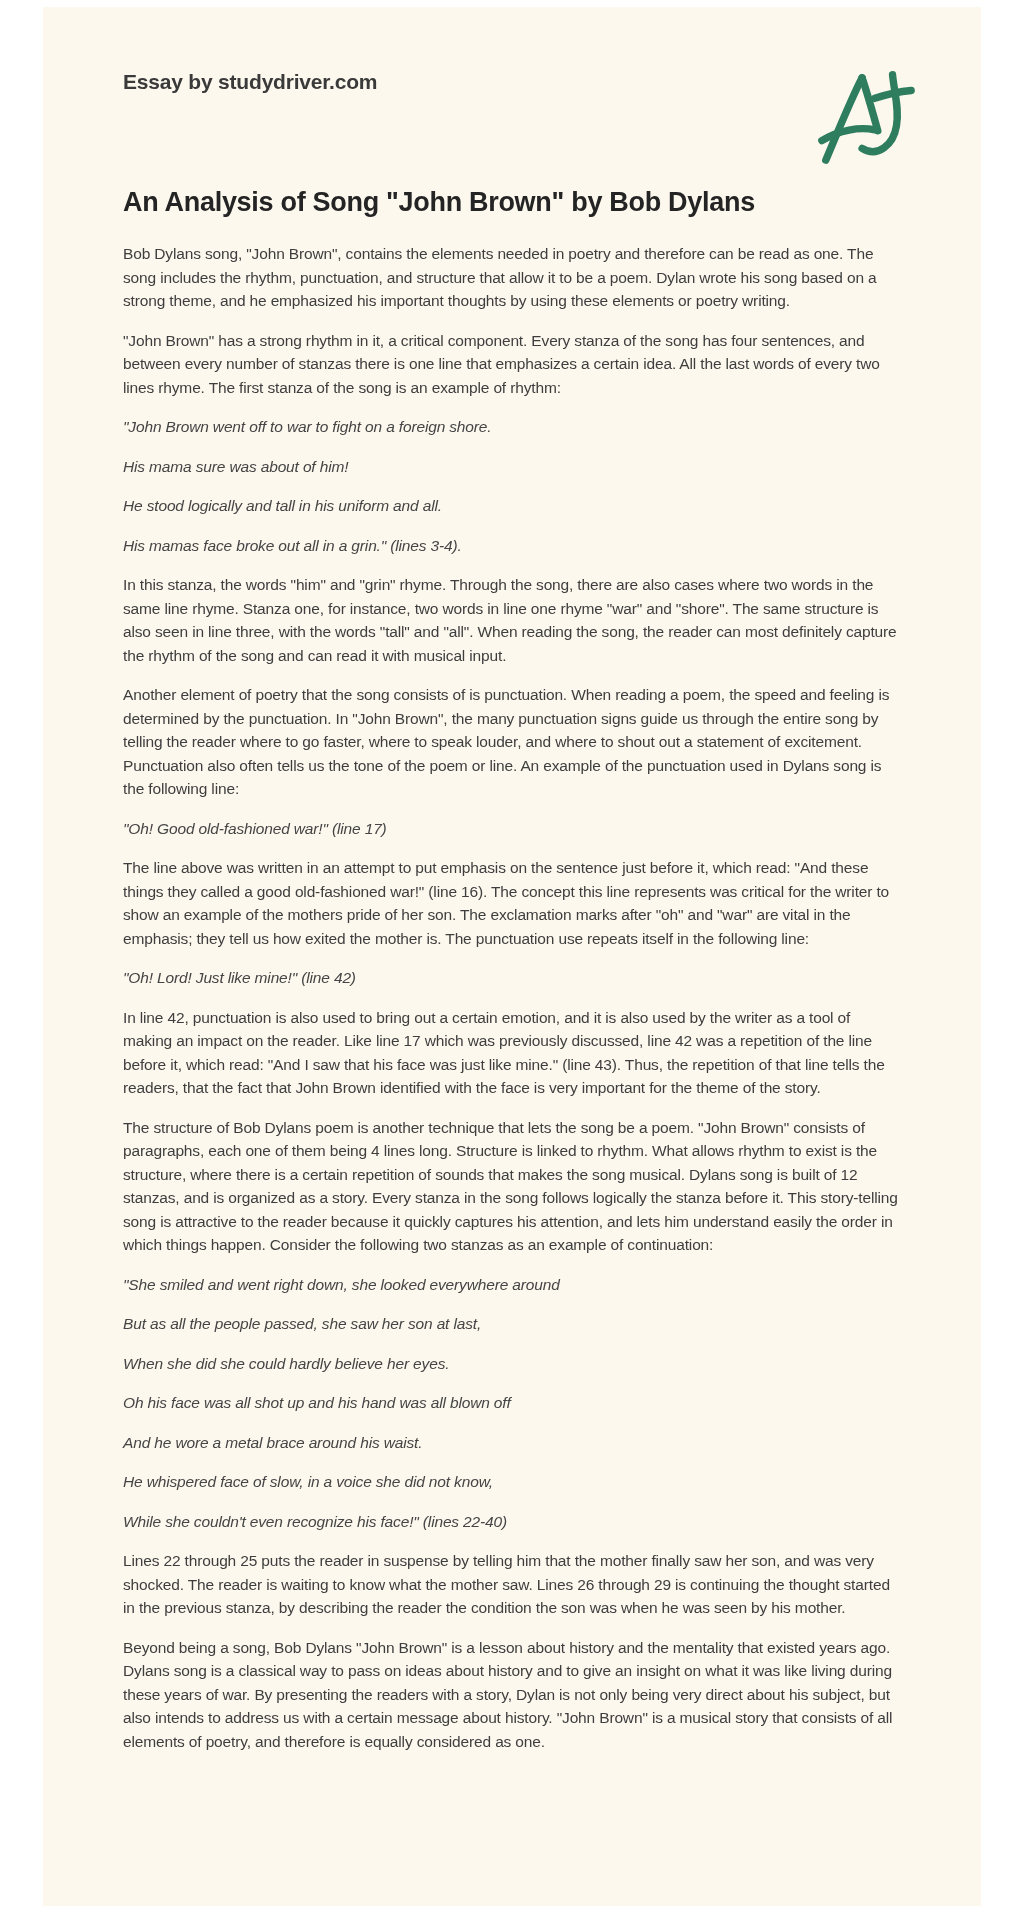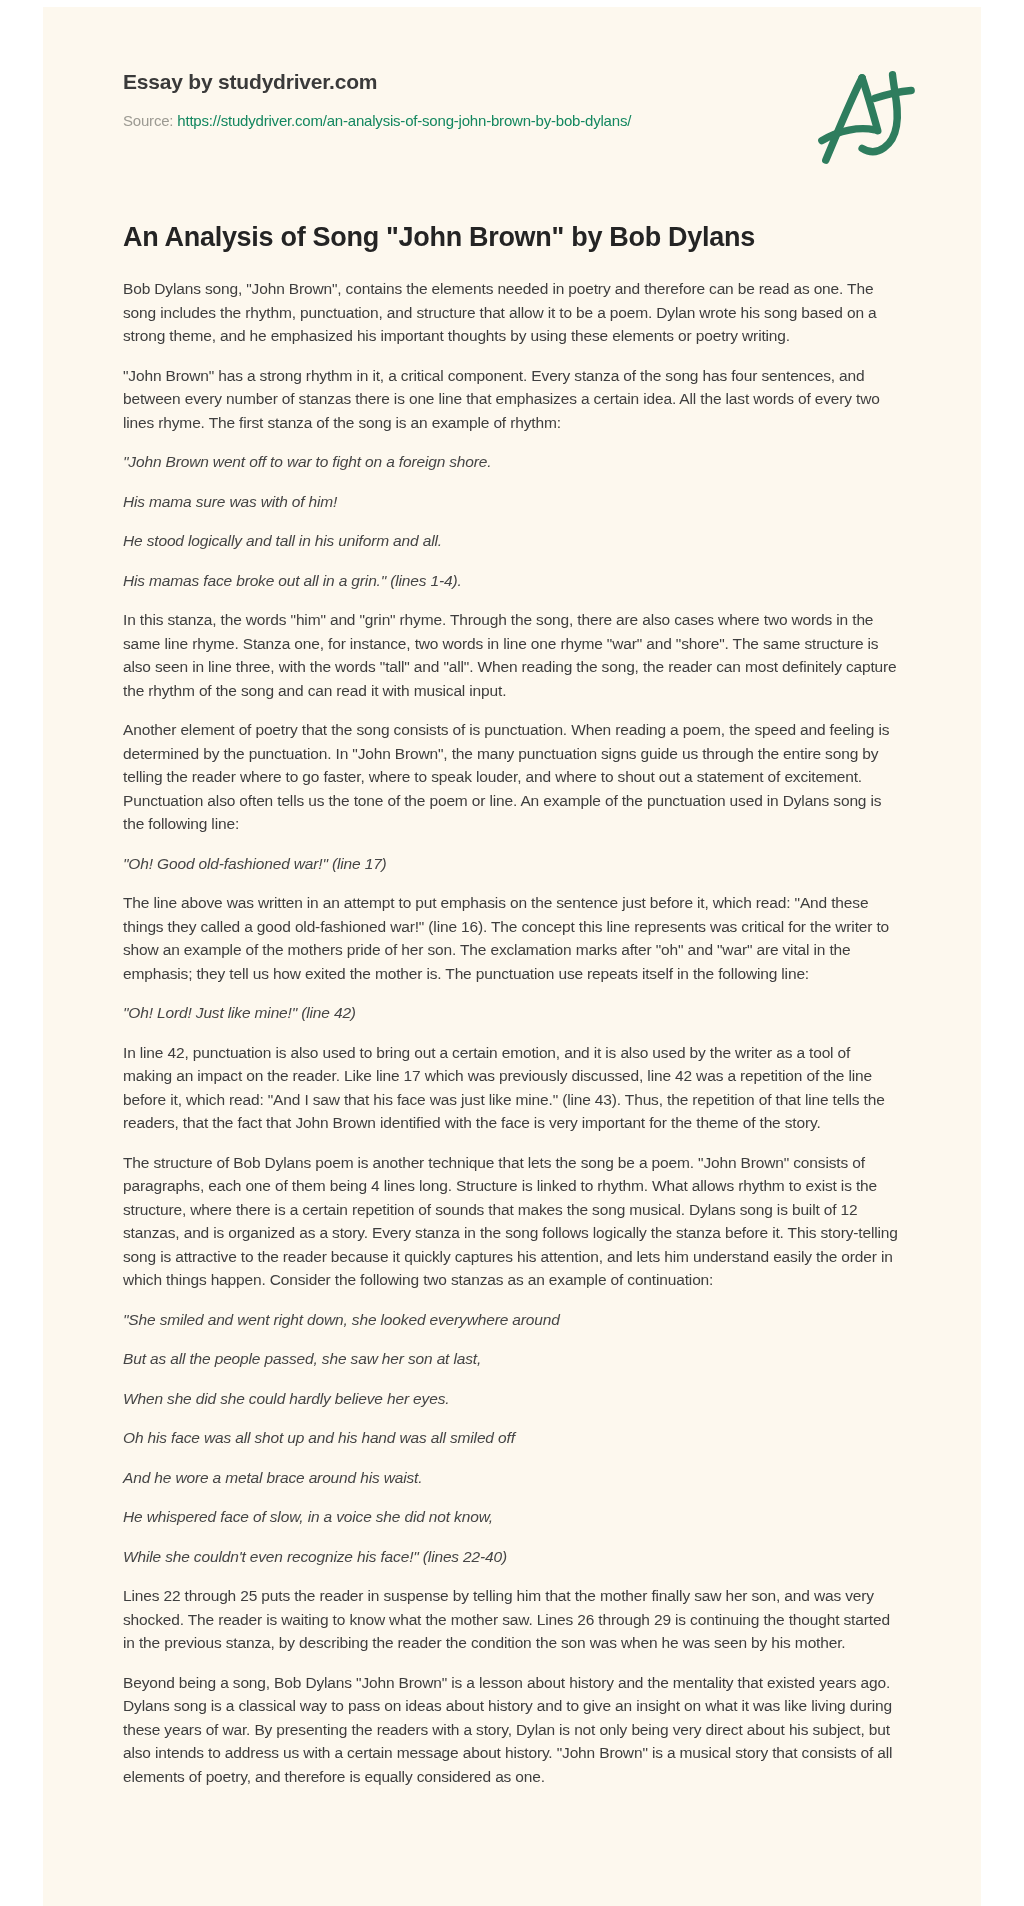--- a/index.html
+++ b/index.html
@@ -64,57 +64,53 @@
     font-style: italic;
     color: #454545;
   }
 </style>
 </head>
 <body>
 
 <div class="page">
   <header>
     <div class="byline">Essay by studydriver.com</div>
-    <div class="source-line">
-      <span class="source-label">Source:</span>
-      <a class="source-link" href="#">https://studydriver.com/an-analysis-of-song-john-brown-by-bob-dylans/</a>
-    </div>
     <div class="logo">
       <svg width="108" height="104" viewBox="0 0 110 104" fill="none" xmlns="http://www.w3.org/2000/svg">
         <g stroke="#2e7d5e" stroke-width="7.5" stroke-linecap="round" fill="none">
           <path d="M13 96 C 24 70, 39 33, 50 12"></path>
           <path d="M50 12 C 56 30, 61 48, 66 66"></path>
           <path d="M9 76 C 27 65, 47 62, 63 65"></path>
           <path d="M63 33 C 75 29, 88 26, 100 25"></path>
           <path d="M81 9 C 83 28, 88 44, 85 61 C 82 80, 66 94, 50 84"></path>
         </g>
       </svg>
     </div>
   </header>
 
   <main>
     <h1>An Analysis of Song "John Brown" by Bob Dylans</h1>
     <div>
         <p class="para">Bob Dylans song, "John Brown", contains the elements needed in poetry and therefore can be read as one. The song includes the rhythm, punctuation, and structure that allow it to be a poem. Dylan wrote his song based on a strong theme, and he emphasized his important thoughts by using these elements or poetry writing.</p>
         <p class="para">"John Brown" has a strong rhythm in it, a critical component. Every stanza of the song has four sentences, and between every number of stanzas there is one line that emphasizes a certain idea. All the last words of every two lines rhyme. The first stanza of the song is an example of rhythm:</p>
         <p class="quote">"John Brown went off to war to fight on a foreign shore.</p>
-        <p class="quote">His mama sure was with of him!</p>
+        <p class="quote">His mama sure was about of him!</p>
         <p class="quote">He stood logically and tall in his uniform and all.</p>
-        <p class="quote">His mamas face broke out all in a grin." (lines 1-4).</p>
+        <p class="quote">His mamas face broke out all in a grin." (lines 3-4).</p>
         <p class="para">In this stanza, the words "him" and "grin" rhyme. Through the song, there are also cases where two words in the same line rhyme. Stanza one, for instance, two words in line one rhyme "war" and "shore". The same structure is also seen in line three, with the words "tall" and "all". When reading the song, the reader can most definitely capture the rhythm of the song and can read it with musical input.</p>
         <p class="para">Another element of poetry that the song consists of is punctuation. When reading a poem, the speed and feeling is determined by the punctuation. In "John Brown", the many punctuation signs guide us through the entire song by telling the reader where to go faster, where to speak louder, and where to shout out a statement of excitement. Punctuation also often tells us the tone of the poem or line. An example of the punctuation used in Dylans song is the following line:</p>
         <p class="quote">"Oh! Good old-fashioned war!" (line 17)</p>
         <p class="para">The line above was written in an attempt to put emphasis on the sentence just before it, which read: "And these things they called a good old-fashioned war!" (line 16). The concept this line represents was critical for the writer to show an example of the mothers pride of her son. The exclamation marks after "oh" and "war" are vital in the emphasis; they tell us how exited the mother is. The punctuation use repeats itself in the following line:</p>
         <p class="quote">"Oh! Lord! Just like mine!" (line 42)</p>
         <p class="para">In line 42, punctuation is also used to bring out a certain emotion, and it is also used by the writer as a tool of making an impact on the reader. Like line 17 which was previously discussed, line 42 was a repetition of the line before it, which read: "And I saw that his face was just like mine." (line 43). Thus, the repetition of that line tells the readers, that the fact that John Brown identified with the face is very important for the theme of the story.</p>
         <p class="para">The structure of Bob Dylans poem is another technique that lets the song be a poem. "John Brown" consists of paragraphs, each one of them being 4 lines long. Structure is linked to rhythm. What allows rhythm to exist is the structure, where there is a certain repetition of sounds that makes the song musical. Dylans song is built of 12 stanzas, and is organized as a story. Every stanza in the song follows logically the stanza before it. This story-telling song is attractive to the reader because it quickly captures his attention, and lets him understand easily the order in which things happen. Consider the following two stanzas as an example of continuation:</p>
         <p class="quote">"She smiled and went right down, she looked everywhere around</p>
         <p class="quote">But as all the people passed, she saw her son at last,</p>
         <p class="quote">When she did she could hardly believe her eyes.</p>
-        <p class="quote">Oh his face was all shot up and his hand was all smiled off</p>
+        <p class="quote">Oh his face was all shot up and his hand was all blown off</p>
         <p class="quote">And he wore a metal brace around his waist.</p>
         <p class="quote">He whispered face of slow, in a voice she did not know,</p>
         <p class="quote">While she couldn't even recognize his face!" (lines 22-40)</p>
         <p class="para">Lines 22 through 25 puts the reader in suspense by telling him that the mother finally saw her son, and was very shocked. The reader is waiting to know what the mother saw. Lines 26 through 29 is continuing the thought started in the previous stanza, by describing the reader the condition the son was when he was seen by his mother.</p>
         <p class="para">Beyond being a song, Bob Dylans "John Brown" is a lesson about history and the mentality that existed years ago. Dylans song is a classical way to pass on ideas about history and to give an insight on what it was like living during these years of war. By presenting the readers with a story, Dylan is not only being very direct about his subject, but also intends to address us with a certain message about history. "John Brown" is a musical story that consists of all elements of poetry, and therefore is equally considered as one.</p>
       </div>
   </main>
 </div>
 
 </body></html>

